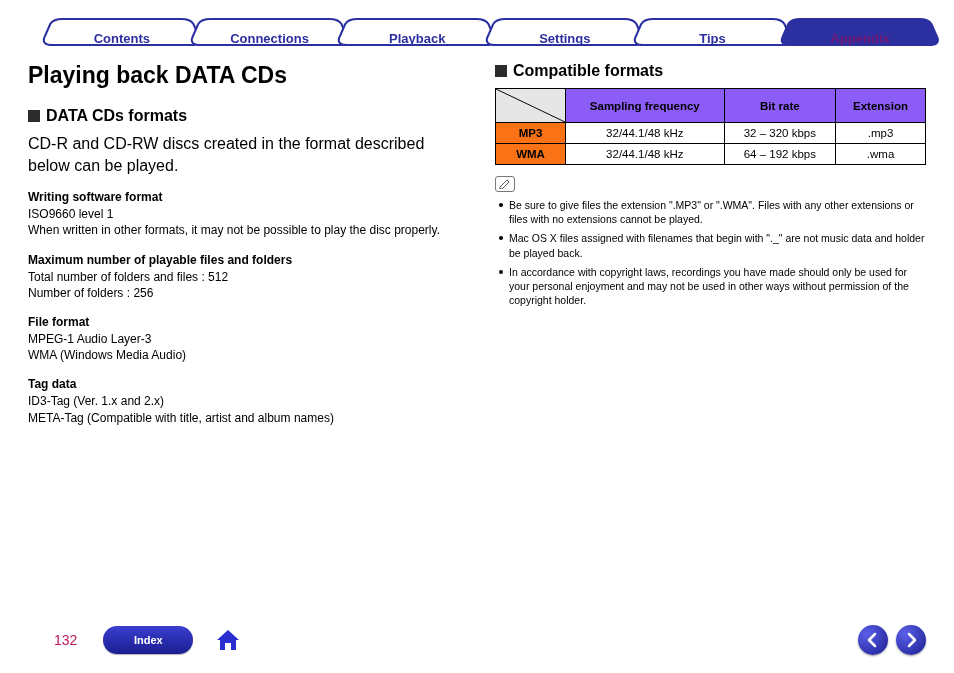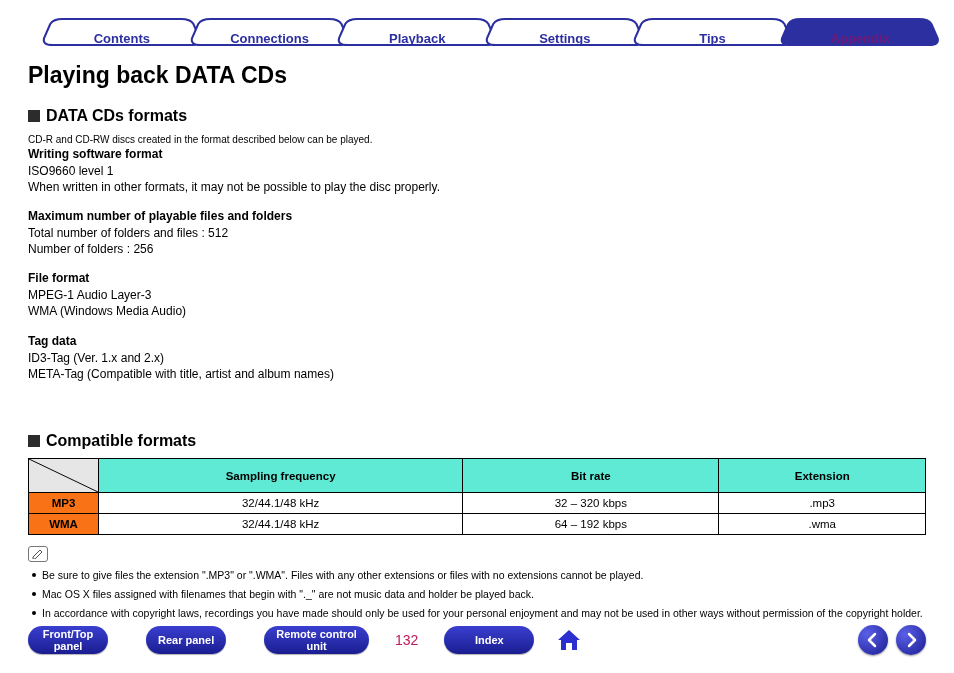--- a/index.html
+++ b/index.html
@@ -39,21 +39,20 @@
     inset: 0;
     width: 100%;
     height: 100%;
   }
   .tab span { position: relative; z-index: 2; margin-top: 12px; }
   .tab.active span { color: #701a75; }
   
   .cols {
     display: flex;
     gap: 36px;
-    flex-direction: column;
   }
   .col { flex: 1; }
   h1 {
     font-size: 23px;
     font-weight: bold;
     color: #000;
     margin-bottom: 18px;
   }
   h2 {
     font-size: 16px;
@@ -65,22 +64,23 @@
     gap: 6px;
   }
   .sq {
     display: inline-block;
     width: 12px;
     height: 12px;
     background: #2c2c2c;
     flex-shrink: 0;
   }
   .para {
-    font-size: 10px;
+    font-size: 16px;
     line-height: 1.35;
+    margin-bottom: 14px;
     color: #000;
   }
   .sub {
     font-size: 12px;
     font-weight: bold;
     margin-bottom: 2px;
   }
   .txt {
     font-size: 12px;
     line-height: 1.35;
@@ -91,21 +91,21 @@
     border-collapse: collapse;
     width: 100%;
     font-size: 11.5px;
     margin-bottom: 10px;
   }
   th, td {
     border: 1px solid #000;
     padding: 4px 8px;
     text-align: center;
   }
-  th { background: #5eead4; font-weight: bold; }
+  th { background: #8b5cf6; font-weight: bold; }
   td.rowhead { background: #f97316; font-weight: bold; }
   .diag {
     position: relative;
     background: #e6e6e6;
     width: 70px;
     height: 34px;
     padding: 0;
   }
   .diag svg { position: absolute; inset: 0; width: 100%; height: 100%; }
   .note-icon {
@@ -315,33 +315,20 @@
       <ul class="notes">
         <li>Be sure to give files the extension ".MP3" or ".WMA". Files with any other extensions or files with no extensions cannot be played.</li>
         <li>Mac OS X files assigned with filenames that begin with "._" are not music data and holder be played back.</li>
         <li>In accordance with copyright laws, recordings you have made should only be used for your personal enjoyment and may not be used in other ways without permission of the copyright holder.</li>
       </ul>
     </div>
   </div>
 </div>
 
 <div class="bottom">
-  <div class="bottom-left">
-    <div class="pill">
-      <span>Front/Top</span>
-      <span>panel</span>
-    </div>
-    <div class="pill">
-      <span>Rear panel</span>
-    </div>
-    <div class="pill">
-      <span>Remote control</span>
-      <span>unit</span>
-    </div>
-  </div>
   <div class="pgnum">132</div>
   <div class="pill" style="min-width:90px">
     <span>Index</span>
   </div>
   <svg class="home-icon" viewBox="0 0 26 24">
     <path d="M13 2 L24 12 L21 12 L21 22 L16 22 L16 15 L10 15 L10 22 L5 22 L5 12 L2 12 Z" fill="#2b2fd0"></path>
   </svg>
   <div class="navarrows">
     <div class="circ">
       <svg viewBox="0 0 16 16">

